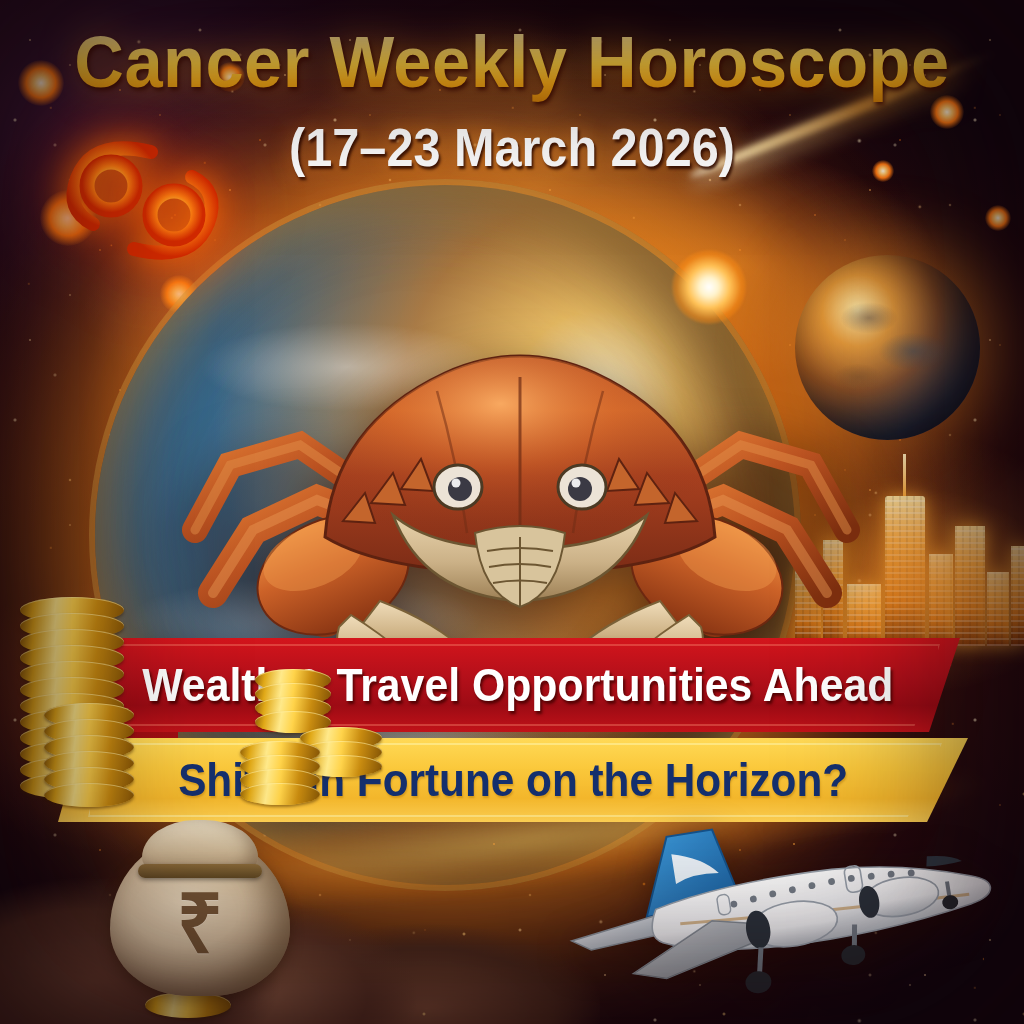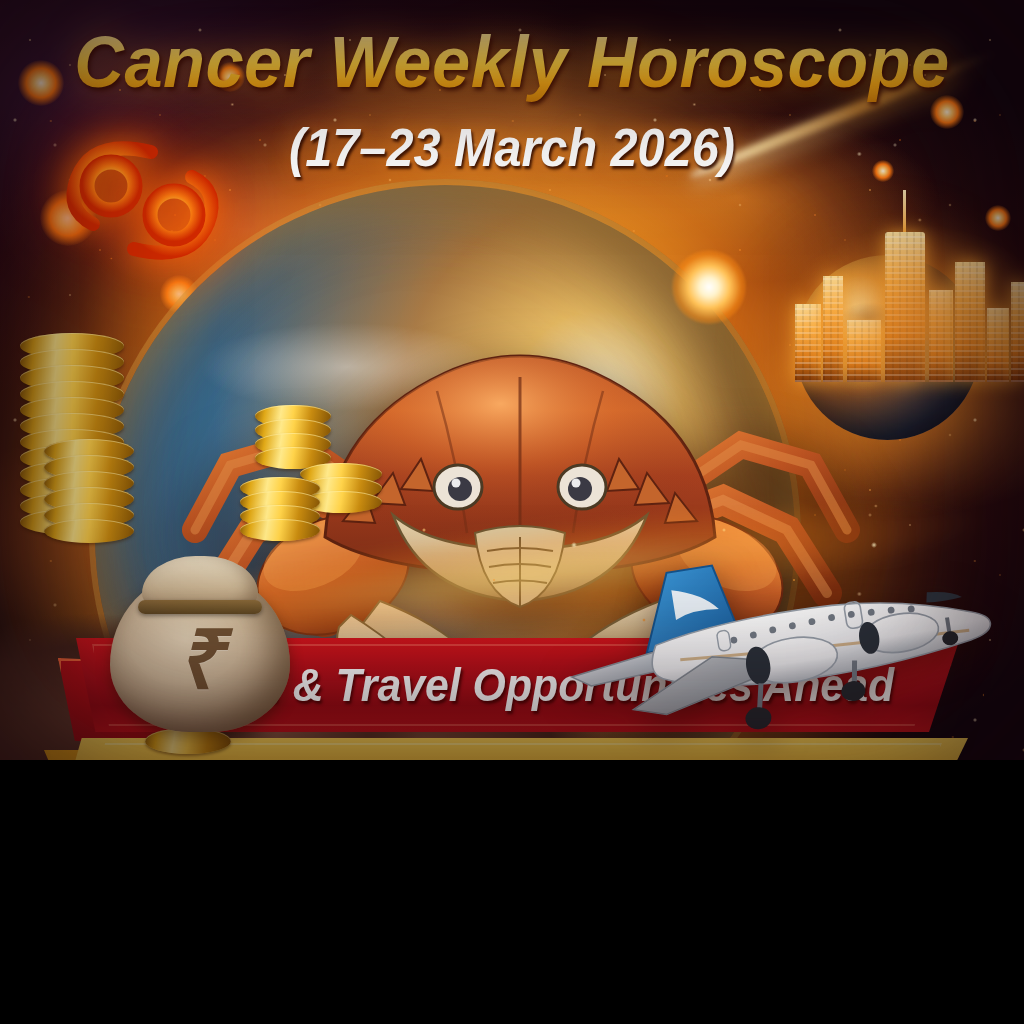--- a/index.html
+++ b/index.html
@@ -1,21 +1,20 @@
 <!DOCTYPE html>
 <html><head>
 <meta charset="utf-8">
 <style>
   html,body{margin:0;padding:0;background:#000;}
   *{box-sizing:border-box;}
   #poster{
-    position:relative;width:1024px;height:760px;overflow:hidden;
+    position:relative;width:1024px;height:1024px;overflow:hidden;
     font-family:"Liberation Sans", sans-serif;
     background:#1a0508;
-    font-style:italic;
   }
 
   
   .layer{position:absolute;inset:0;}
   .bg-space{
     background:
       radial-gradient(ellipse 60% 45% at 47% 40%, rgba(255,224,150,.95) 0%, rgba(255,170,40,.72) 22%, rgba(214,86,12,.55) 42%, rgba(90,22,10,.30) 65%, rgba(20,5,12,0) 85%),
       radial-gradient(ellipse 85% 70% at 50% 52%, rgba(255,120,20,.42) 0%, rgba(150,40,10,.30) 45%, rgba(30,8,14,0) 80%),
       radial-gradient(ellipse 50% 40% at 8% 12%, rgba(60,25,60,.85) 0%, rgba(24,8,26,.95) 55%, rgba(12,4,14,1) 100%),
       radial-gradient(ellipse 55% 45% at 95% 10%, rgba(70,22,22,.8) 0%, rgba(22,6,10,1) 70%),

